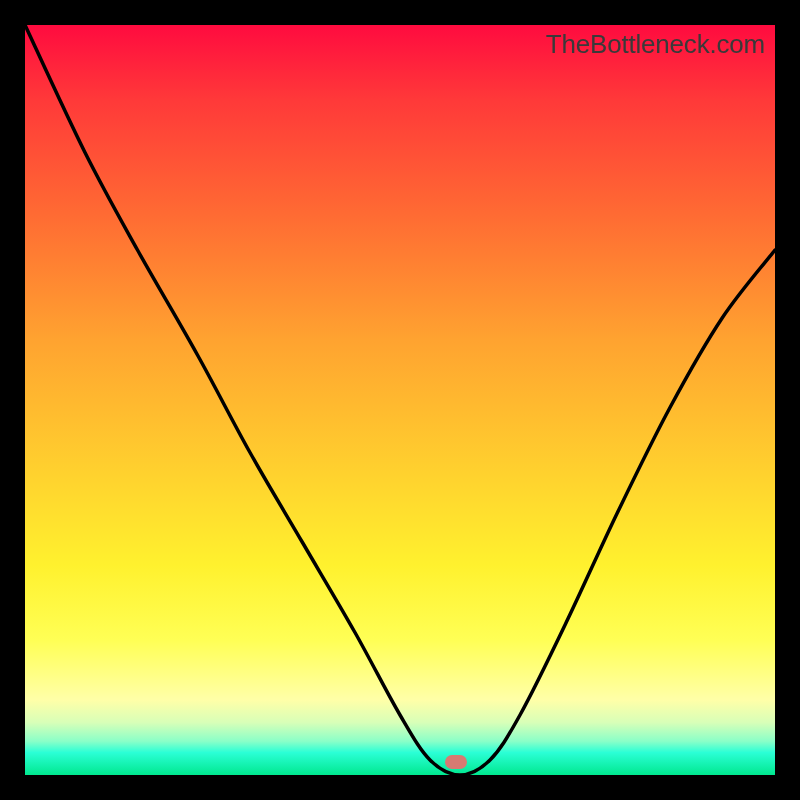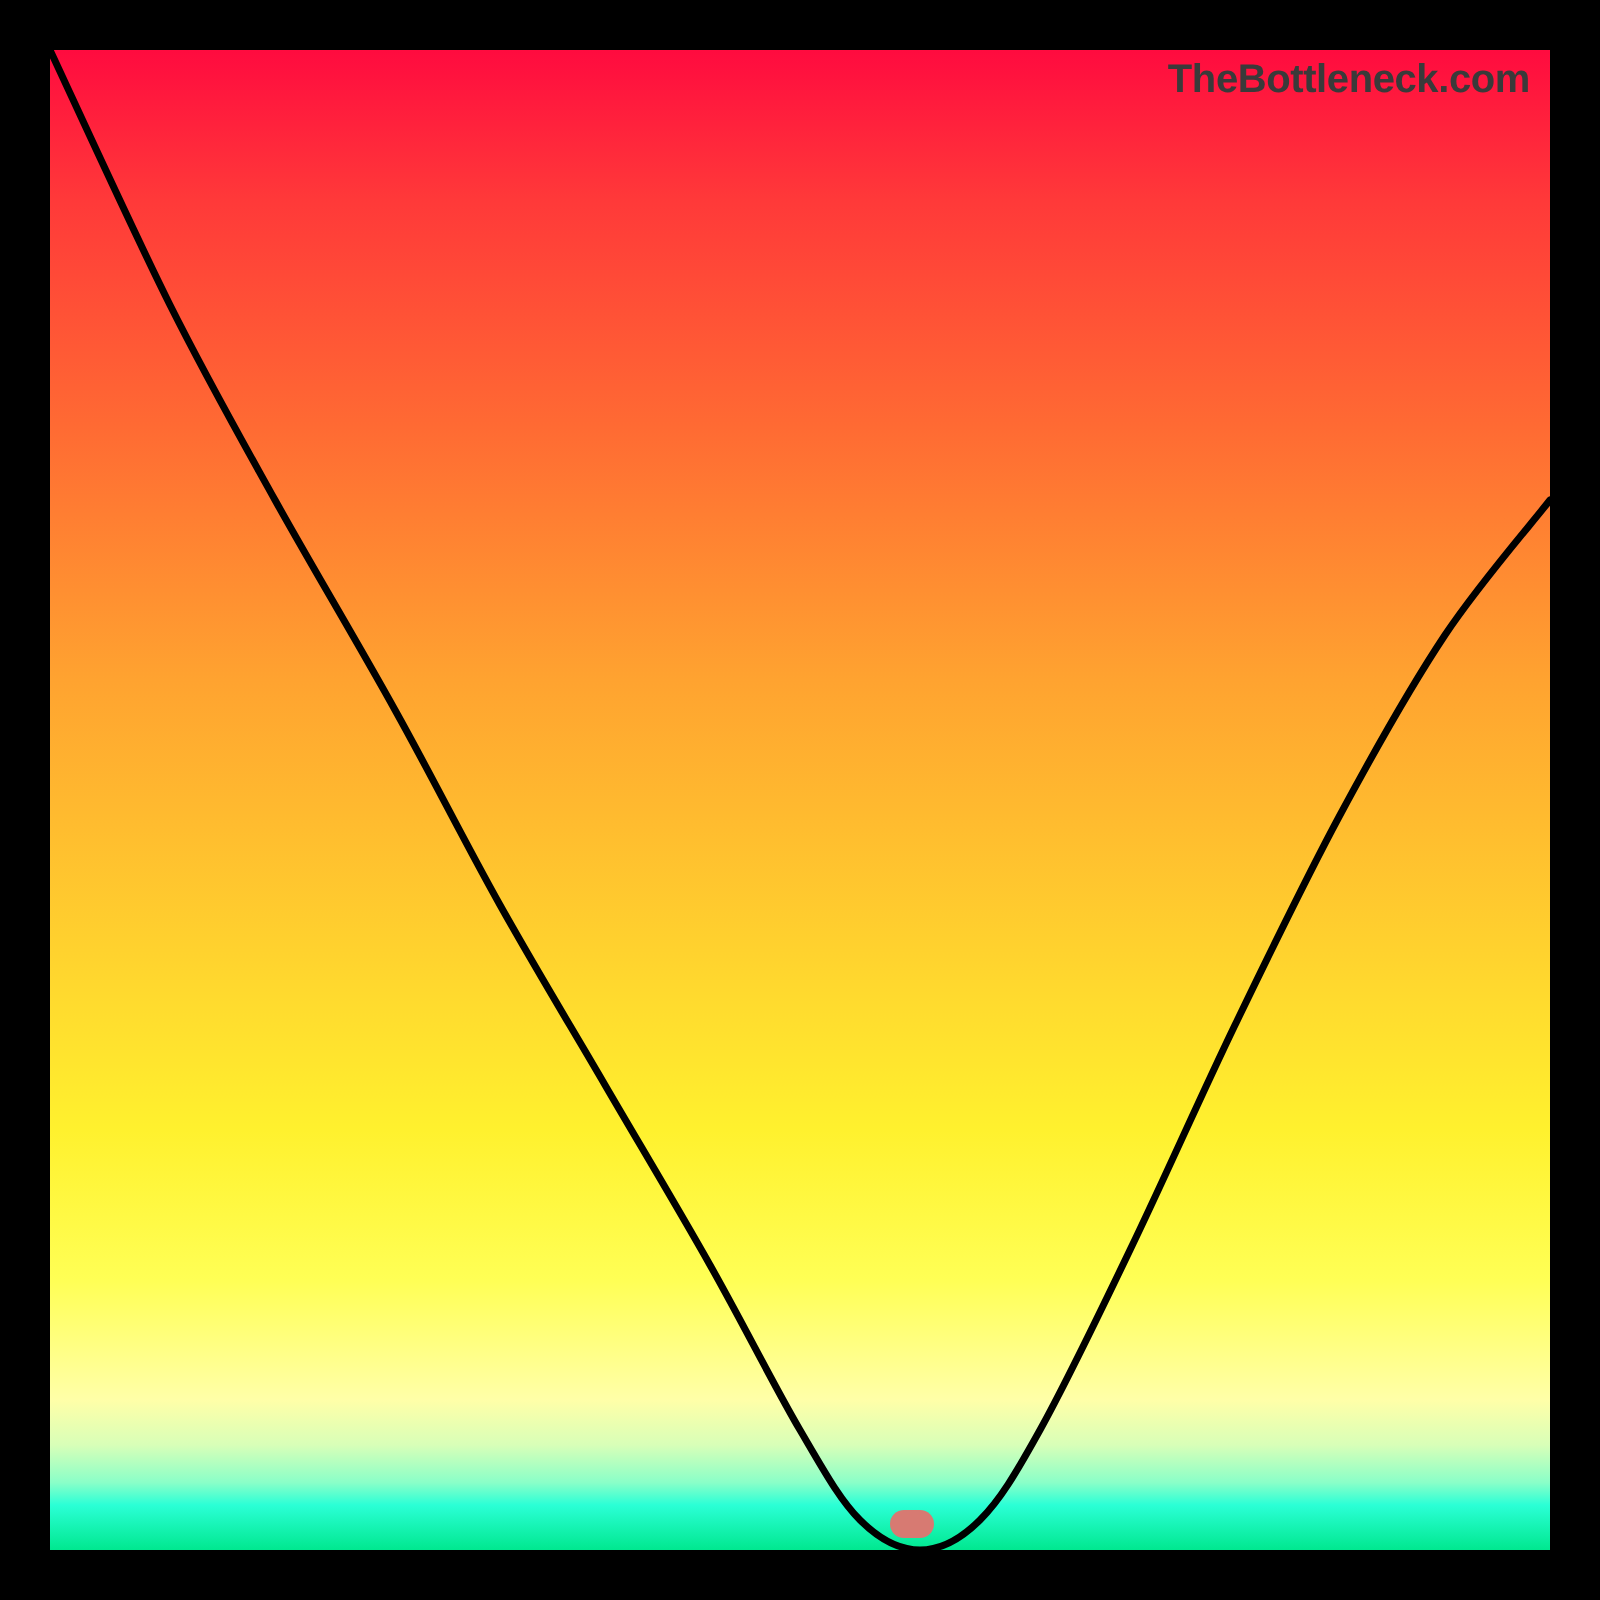--- a/index.html
+++ b/index.html
@@ -36,22 +36,22 @@
       #8affc8 95.5%,
       #2bffd6 97%,
       #00e88f 100%
     );
   }
   .watermark {
     position: absolute;
     top: 4px;
     right: 10px;
     color: #3a3a3a;
-    font-size: 20px;
-    font-weight: 700;
+    font-size: 26px;
+    font-weight: 400;
     letter-spacing: -0.2px;
     pointer-events: none;
   }
   svg.curve {
     position: absolute;
     left: 0; top: 0;
     width: 750px;
     height: 750px;
     overflow: visible;
   }

